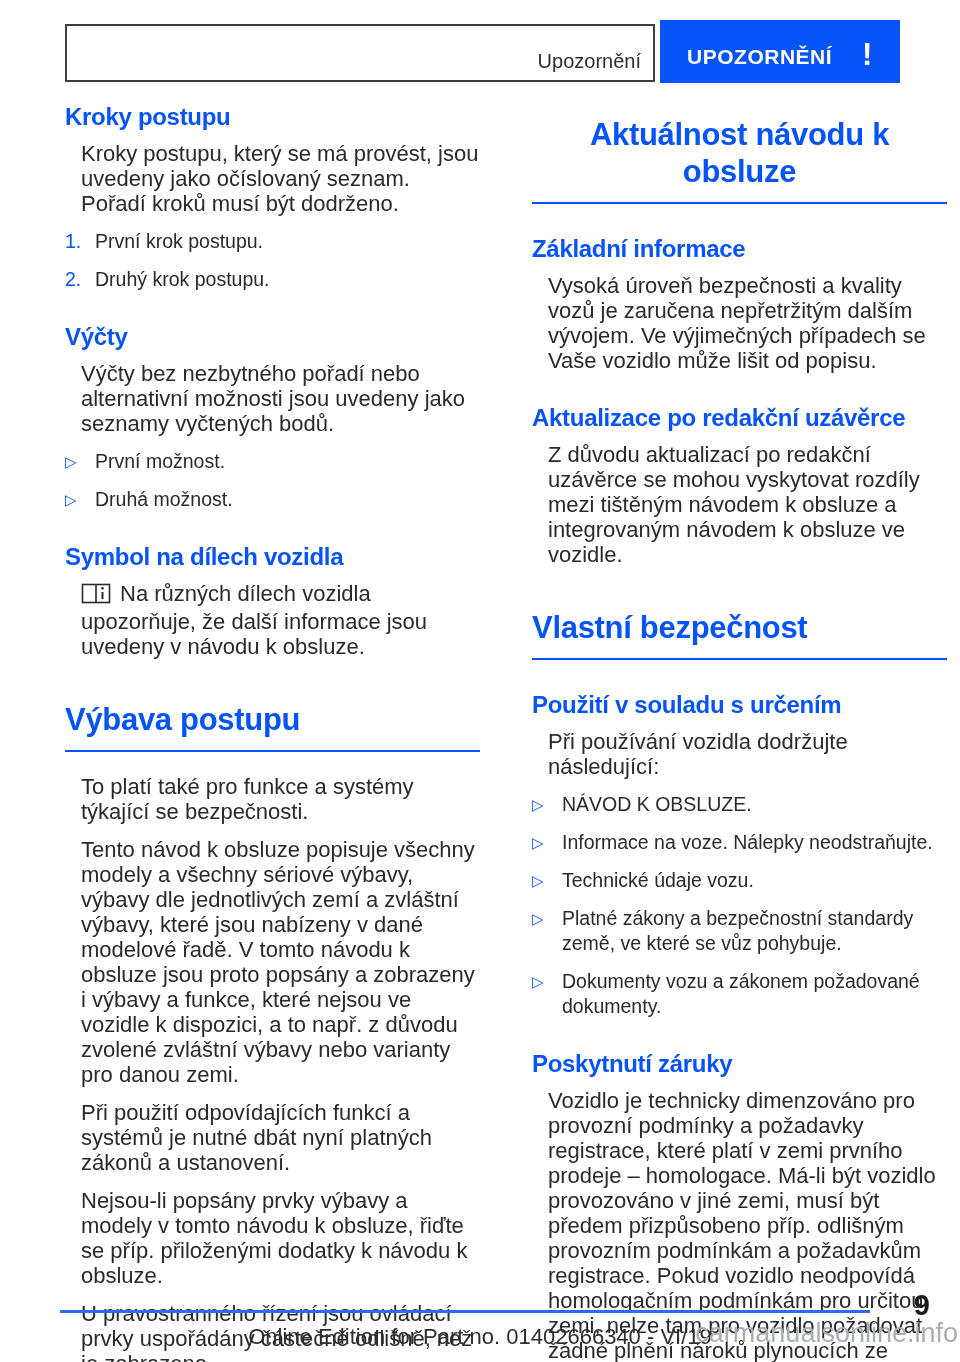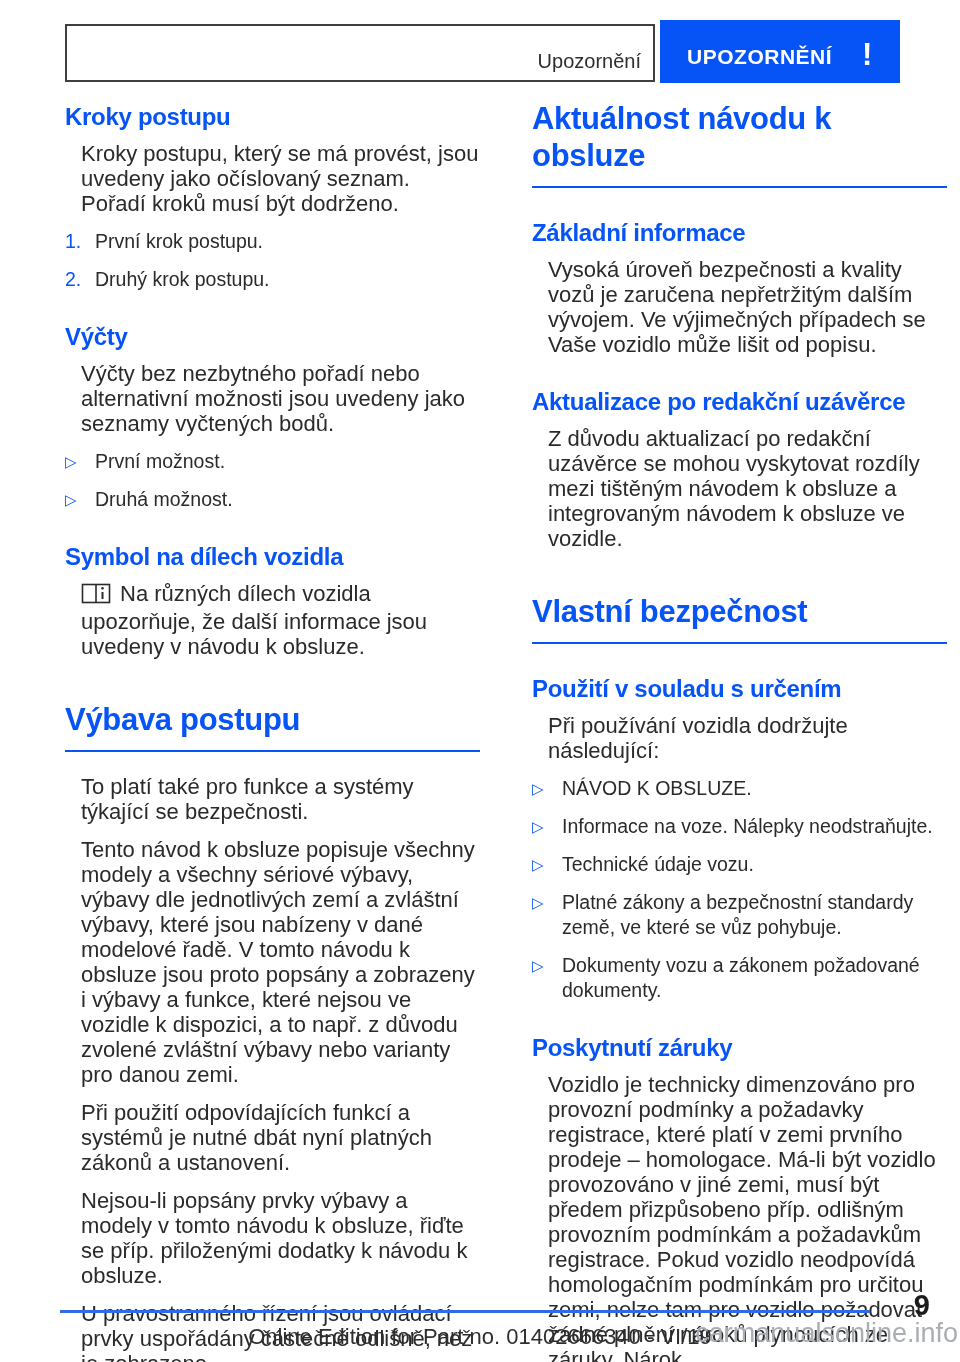--- a/index.html
+++ b/index.html
@@ -27,21 +27,21 @@
   
   .content{
     position:absolute;top:98px;left:65px;width:865px;
     display:grid;grid-template-columns:415px 415px;column-gap:52px;
   }
   .col{min-width:0;}
   h1{
     font-size:31px;line-height:37px;color:#0653f6;font-weight:bold;
     margin:42px 0 0 0;letter-spacing:-0.3px;
   }
-  h1.first{margin-top:2px;}
+  h1.first{margin-top:18px;text-align:center;}
   .h1-rule{height:0;border-bottom:2px solid #0653f6;margin:12px 0 22px 0;}
   h2{
     font-size:24px;line-height:29px;color:#0653f6;font-weight:bold;
     margin:30px 0 10px 0;letter-spacing:-0.3px;
   }
   h2.first{margin-top:4px;}
   p.body{font-size:22px;line-height:25px;margin:0 0 13px 16px;color:#2a2a2a;}
   
   .li{display:flex;margin:0 0 13px 0;font-size:19.5px;line-height:25px;}
   .li .marker{flex:0 0 30px;color:#0653f6;}

